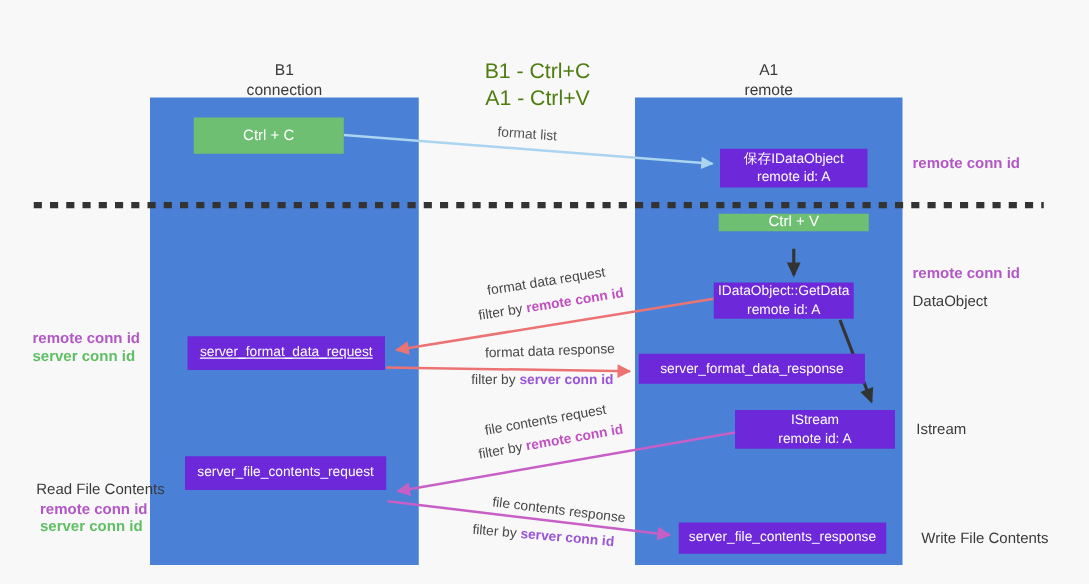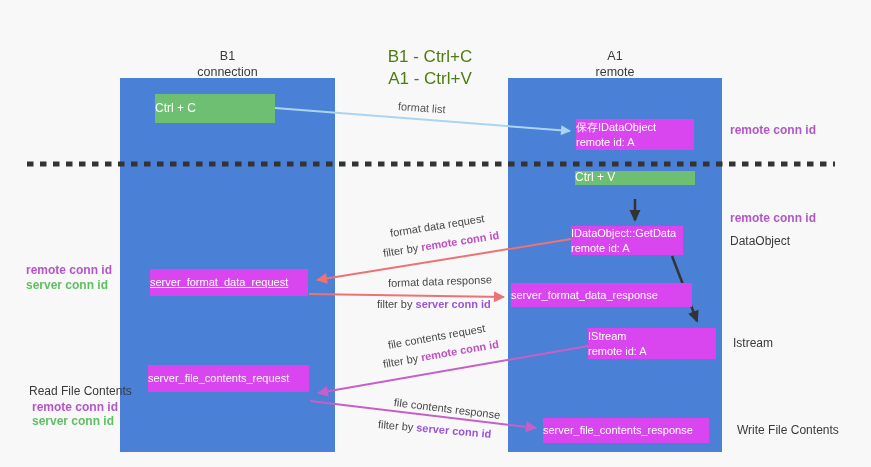--- a/index.html
+++ b/index.html
@@ -6,25 +6,25 @@
   body { background:#f8f8f8; }
   .canvas {
     position:relative; width:871px; height:467px; background:#f8f8f8;
     font-family:"Liberation Sans", sans-serif; overflow:hidden;
   }
   .title { position:absolute; left:330px; top:7px; width:200px; text-align:center;
            color:#4d7c0f; font-size:17px; line-height:1.32;margin-top:39px; }
   .hdr { position:absolute; text-align:center; color:#3a3a3a; font-size:12.5px; line-height:1.3; }
   .lane { position:absolute; top:78px; height:374px; background:#4a80d6; }
   .overlay { position:absolute; left:0; top:0; pointer-events:none; }
-  .node { position:absolute; display:flex; flex-direction:column; align-items:flex-start;
+  .node { position:absolute; display:flex; flex-direction:column; align-items:center;
           justify-content:center; color:#fff; text-align:center; line-height:1.3;
           white-space:nowrap; }
   .green  { background:#6fbf72; font-size:12px; }
-  .orange { background:#d946ef; font-size:11px; }
+  .orange { background:#6d28d9; font-size:11px; }
   .lbl { position:absolute; font-size:11px; color:#474747; white-space:nowrap;
          transform-origin:left center; }
   .side { position:absolute; font-size:12px; color:#3a3a3a; white-space:nowrap; }
   .purple { color:#b357c6; font-weight:bold; }
   .greent { color:#5fbf63; font-weight:bold; }
   .em-r { color:#c24fc2; font-weight:bold; }
   .em-s { color:#9a55d6; font-weight:bold; }
 </style>
 </head>
 <body>

